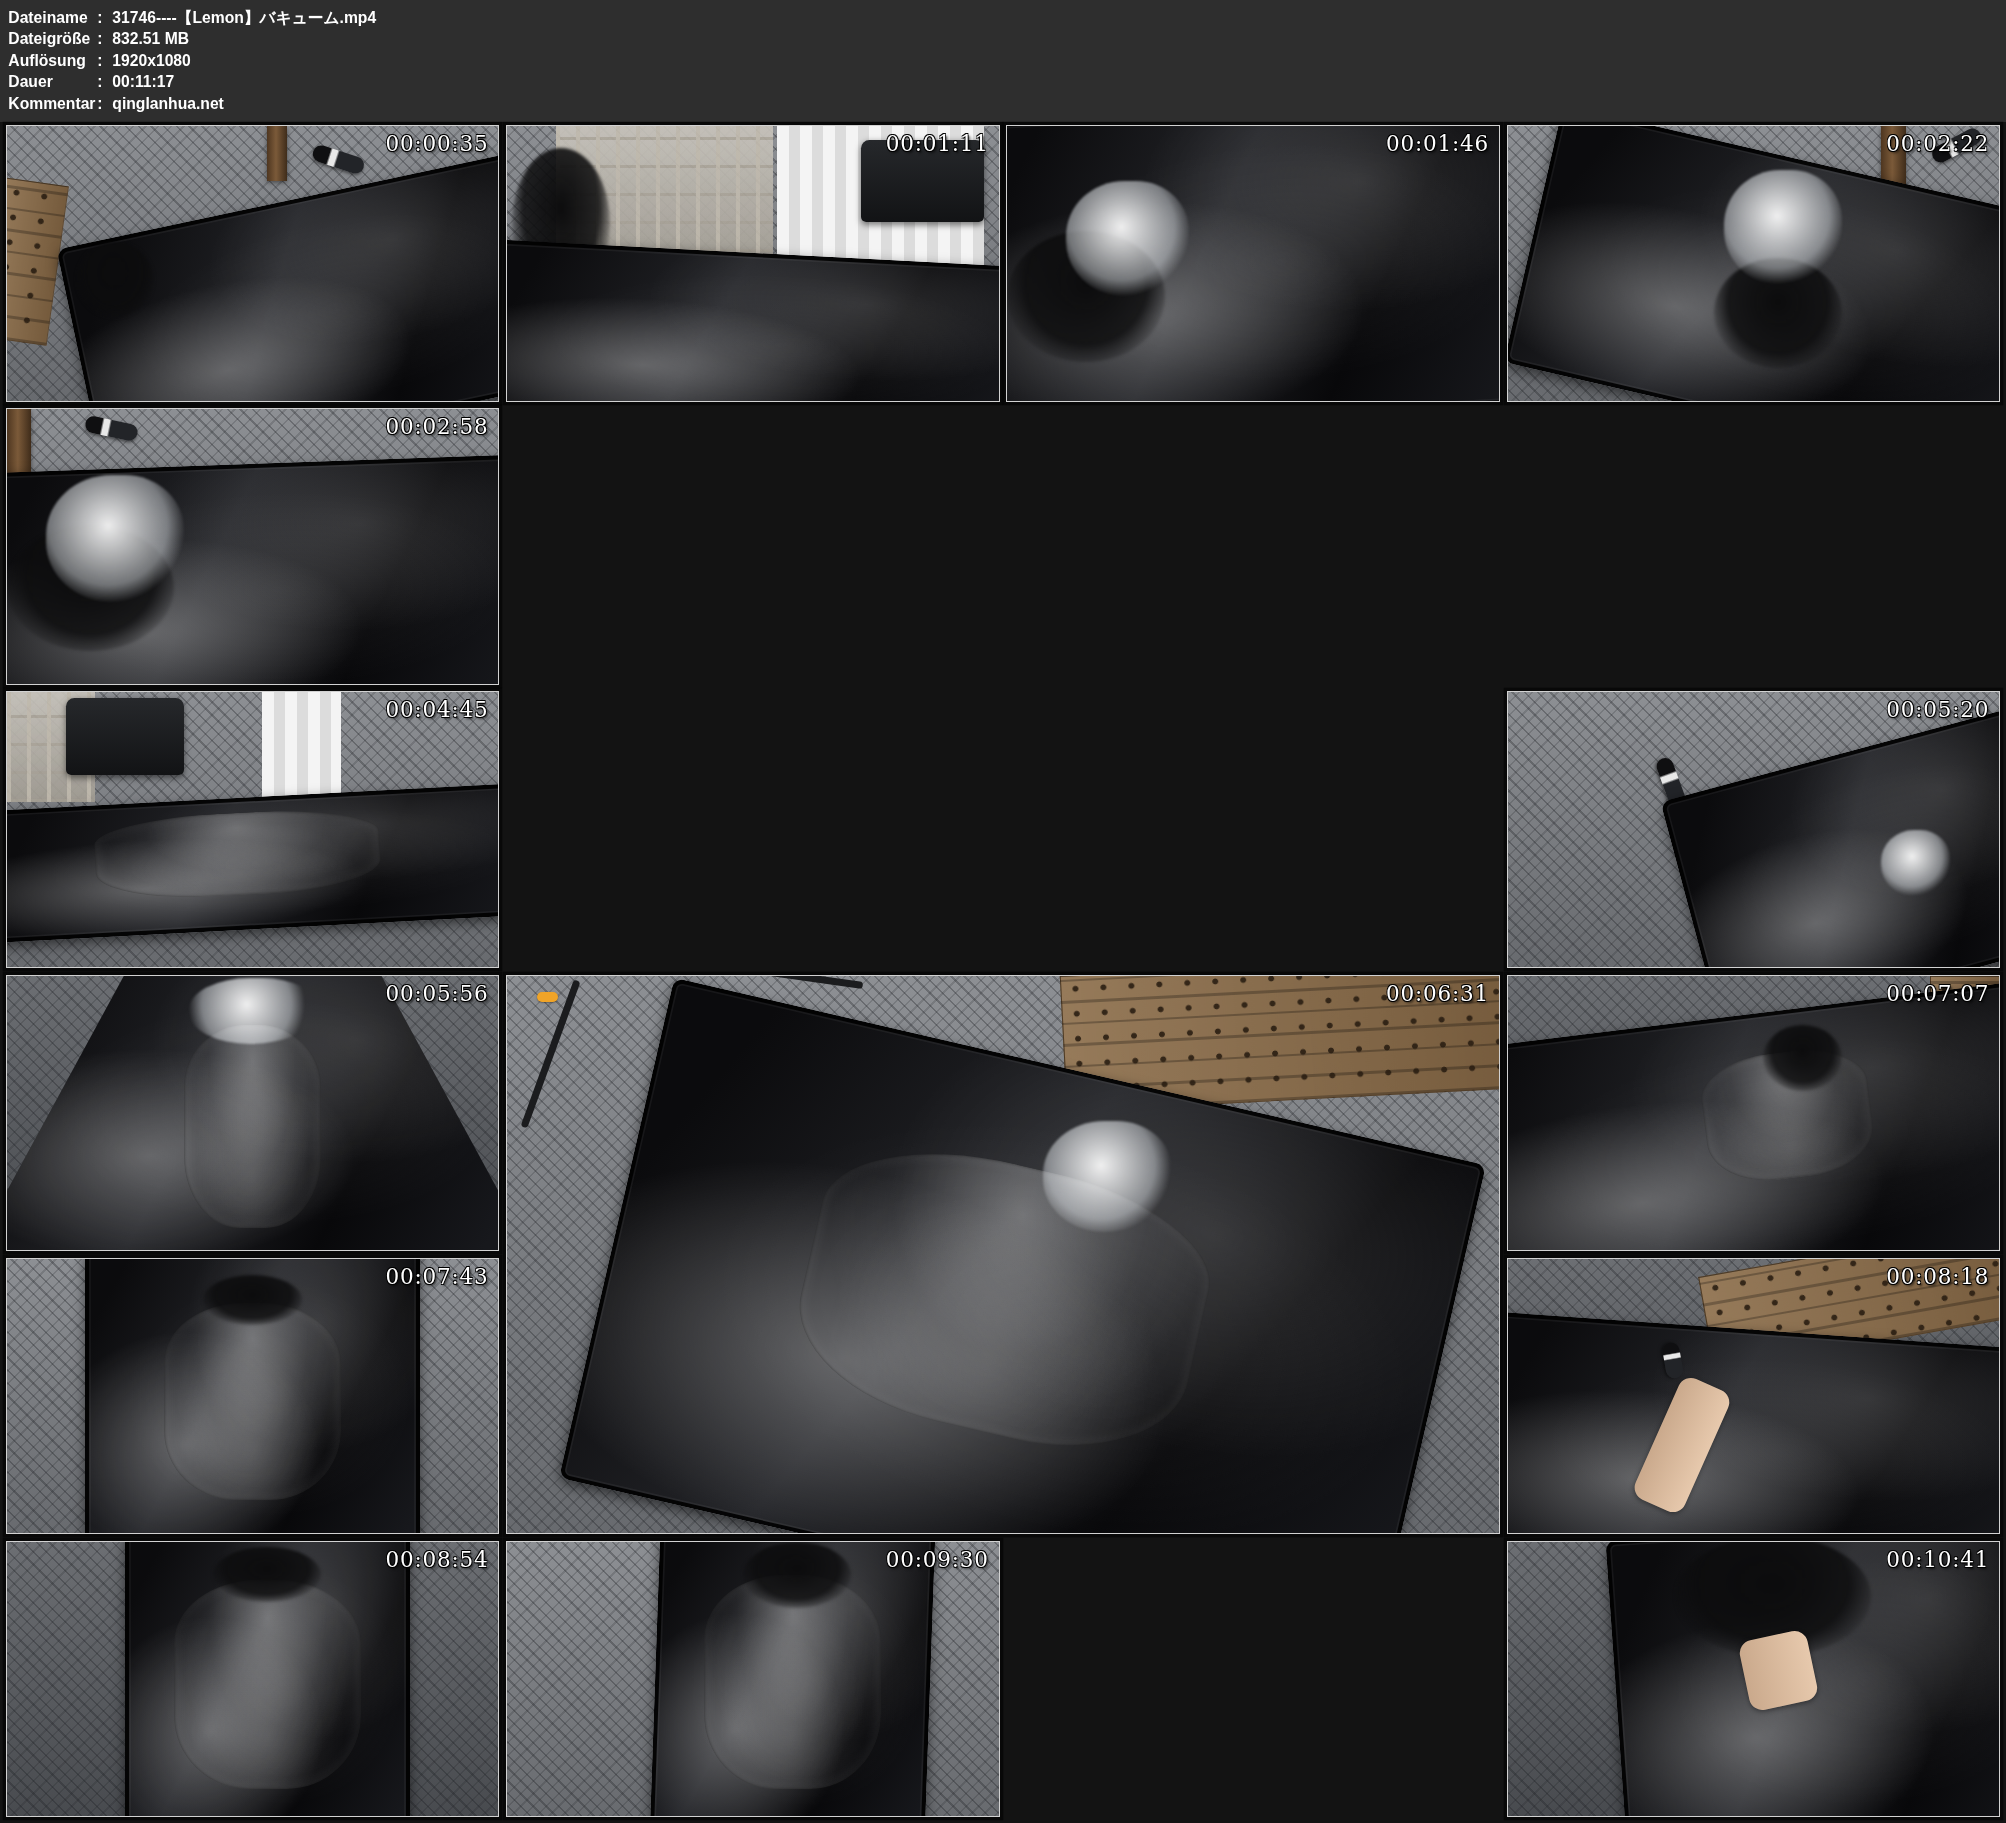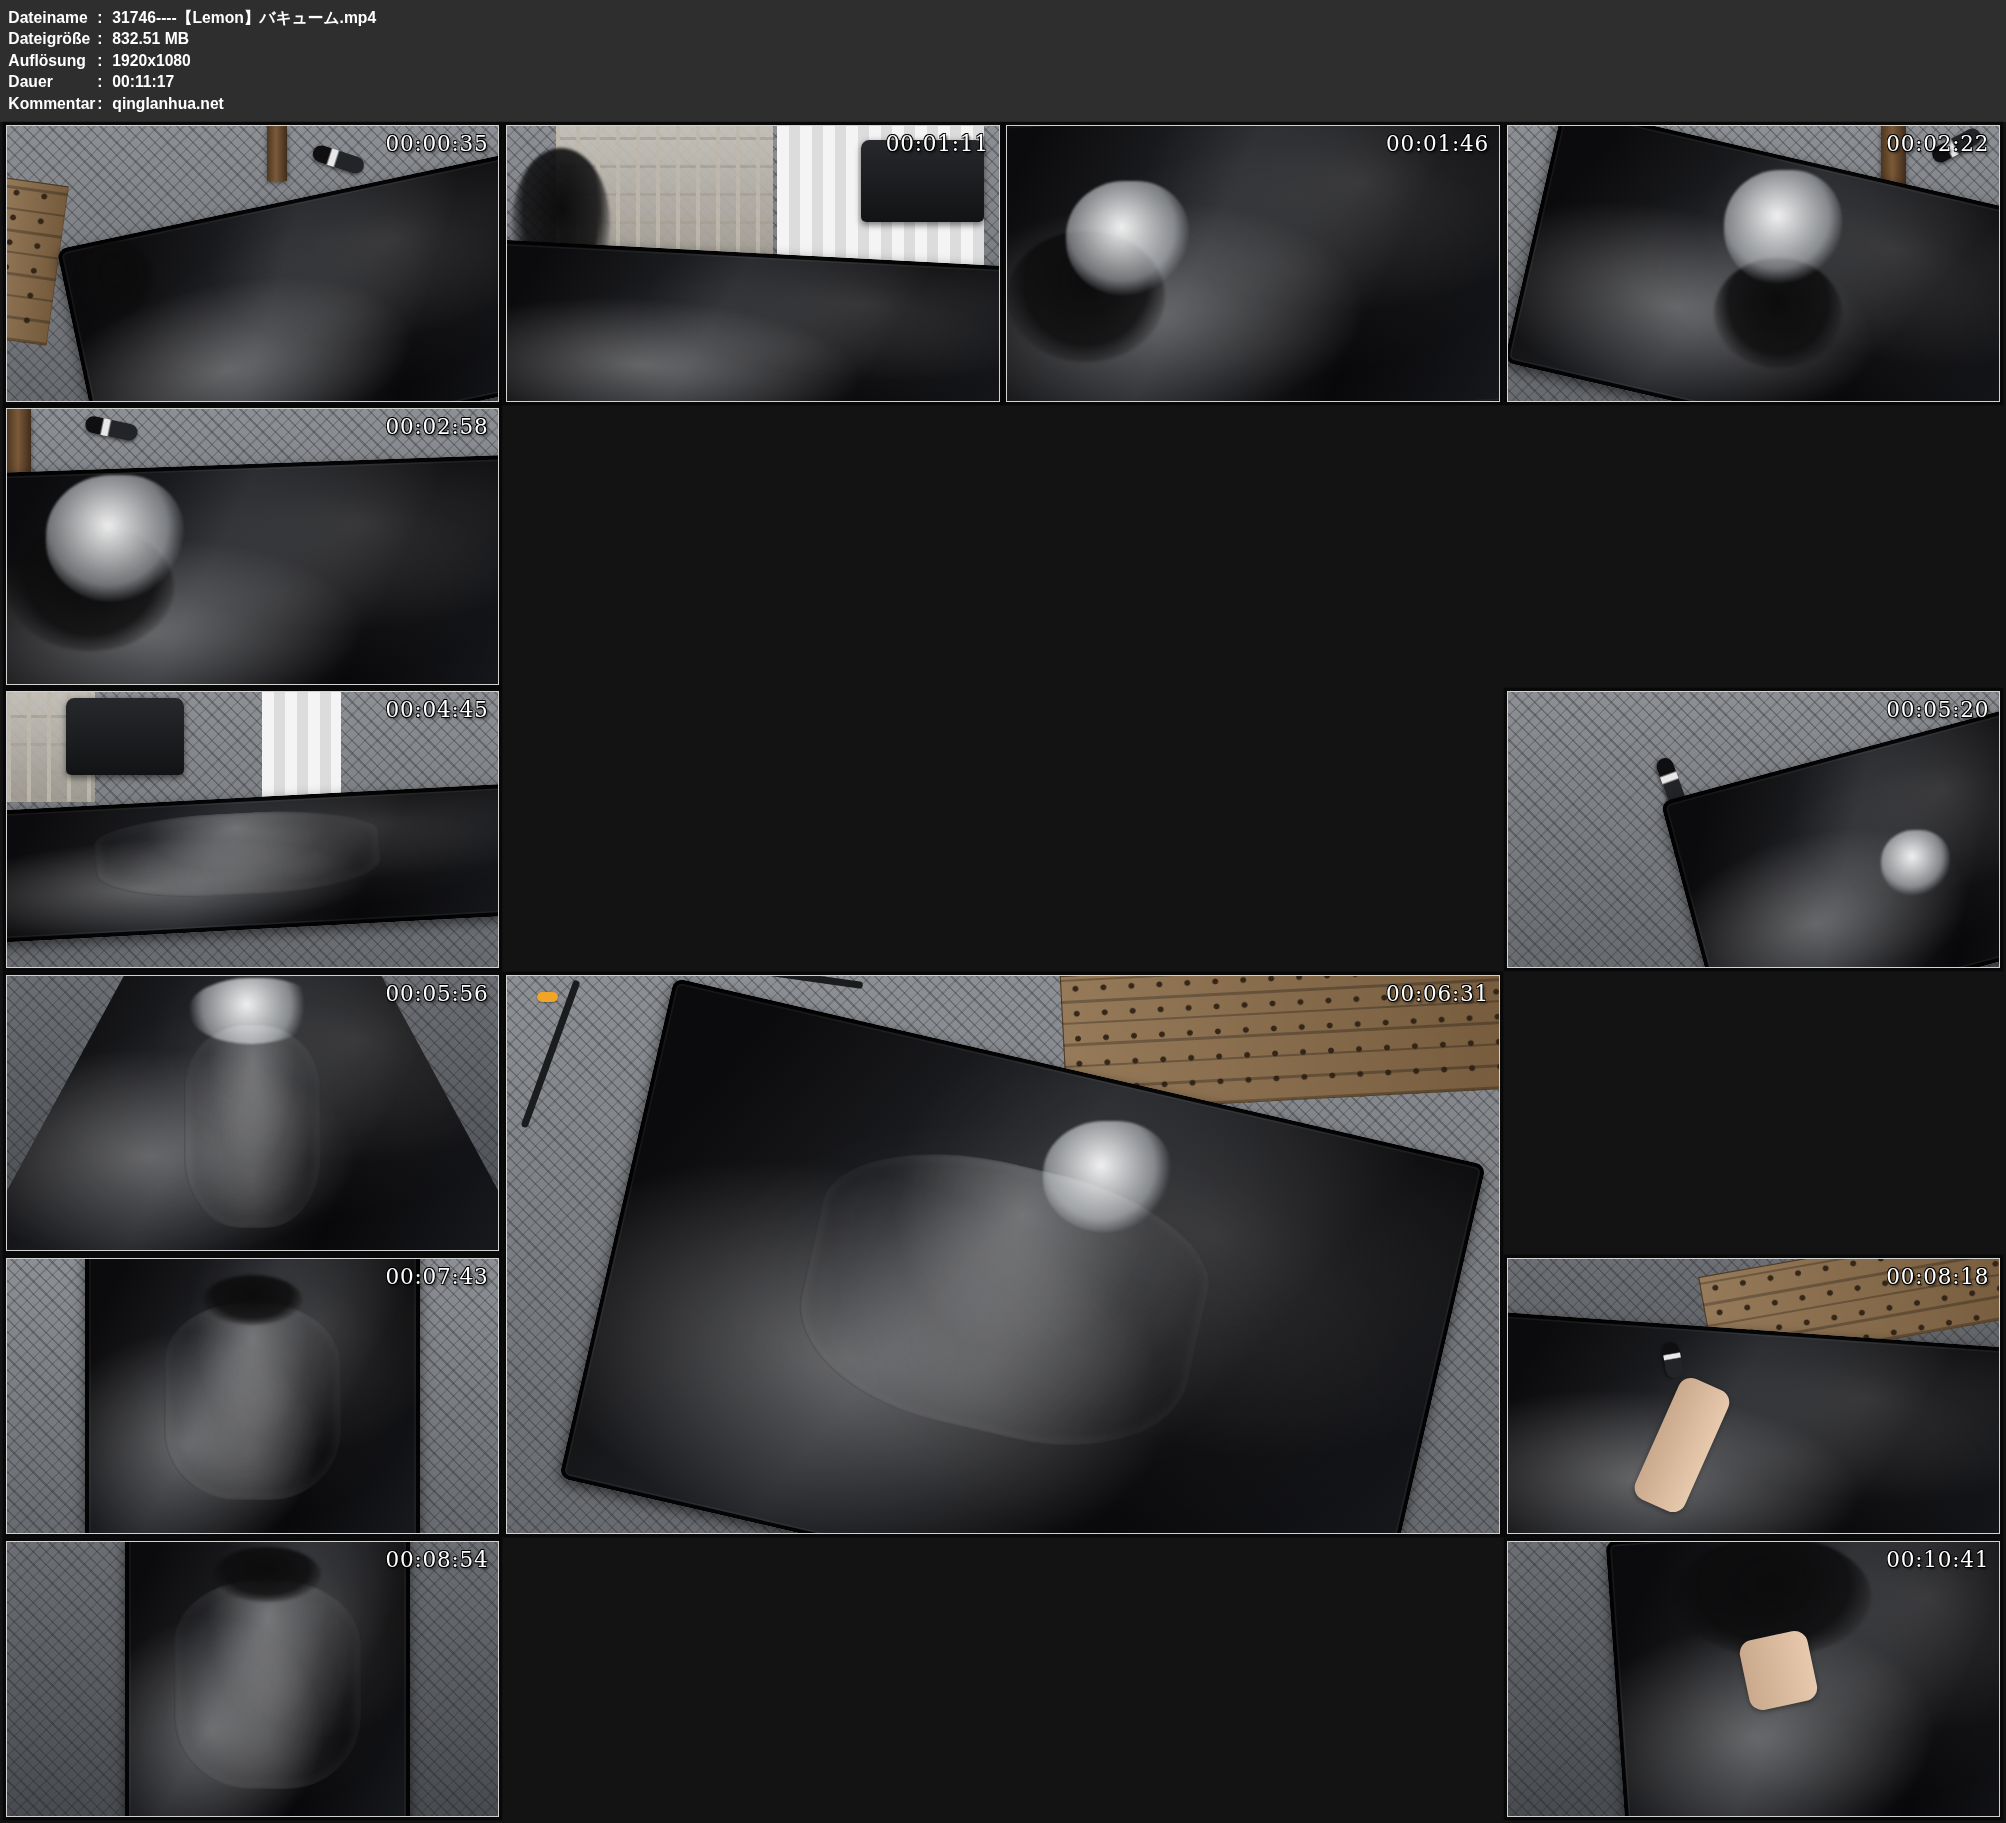--- a/index.html
+++ b/index.html
@@ -220,20 +220,28 @@
       <div class="pole" style="left:4%;top:0;width:7.4px;height:28%;transform:rotate(20deg)"></div>
       <div class="pole" style="left:10%;top:-2%;width:26%;height:6.6px;transform:rotate(8deg)"></div>
       <div class="scissors" style="left:3%;top:3%"></div>
       <div class="pallet" style="left:56%;top:-2%;width:46%;height:24%;transform:rotate(-3deg)"></div>
       <div class="bed" style="left:10%;top:16%;width:84%;height:92%;transform:rotate(13deg)"></div>
       <div class="figure" style="left:30%;top:34%;width:40%;height:48%;transform:rotate(13deg)"></div>
       <div class="plastic" style="left:54%;top:26%;width:13%;height:20%"></div>
       <figcaption class="ts">00:06:31</figcaption>
     </figure>
 
+    <figure class="thumb" style="grid-area:4/4/5/5">
+      <div class="floor dark"></div>
+      <div class="pallet" style="left:86%;top:0;width:16%;height:26%"></div>
+      <div class="bed" style="left:-12%;top:14%;width:126%;height:98%;transform:rotate(-7deg)"></div>
+      <div class="figure" style="left:40%;top:28%;width:34%;height:46%;transform:rotate(-7deg)"></div>
+      <div class="hair" style="left:52%;top:18%;width:16%;height:24%"></div>
+      <figcaption class="ts">00:07:07</figcaption>
+    </figure>
 
     <figure class="thumb" style="grid-area:5/1/6/2">
       <div class="floor"></div>
       <div class="bed" style="left:16%;top:-5%;width:68%;height:112%"></div>
       <div class="figure" style="left:32%;top:16%;width:36%;height:72%"></div>
       <div class="hair" style="left:40%;top:6%;width:20%;height:18%"></div>
       <figcaption class="ts">00:07:43</figcaption>
     </figure>
 
     <figure class="thumb" style="grid-area:5/4/6/5">
@@ -246,20 +254,27 @@
     </figure>
 
     <figure class="thumb" style="grid-area:6/1/7/2">
       <div class="floor dark"></div>
       <div class="bed" style="left:24%;top:-5%;width:58%;height:114%"></div>
       <div class="figure" style="left:34%;top:14%;width:38%;height:76%"></div>
       <div class="hair" style="left:42%;top:2%;width:22%;height:20%"></div>
       <figcaption class="ts">00:08:54</figcaption>
     </figure>
 
+    <figure class="thumb" style="grid-area:6/2/7/3">
+      <div class="floor"></div>
+      <div class="bed" style="left:30%;top:-6%;width:56%;height:116%;transform:rotate(2deg)"></div>
+      <div class="figure" style="left:40%;top:12%;width:36%;height:78%"></div>
+      <div class="hair" style="left:48%;top:0;width:22%;height:24%"></div>
+      <figcaption class="ts">00:09:30</figcaption>
+    </figure>
 
 
     <figure class="thumb" style="grid-area:6/4/7/5">
       <div class="floor dark"></div>
       <div class="bed" style="left:22%;top:-6%;width:92%;height:116%;transform:rotate(-4deg)"></div>
       <div class="hair" style="left:34%;top:-2%;width:40%;height:44%"></div>
       <div class="arm" style="left:48%;top:34%;width:14%;height:26%;transform:rotate(-12deg)"></div>
       <figcaption class="ts">00:10:41</figcaption>
     </figure>
 

